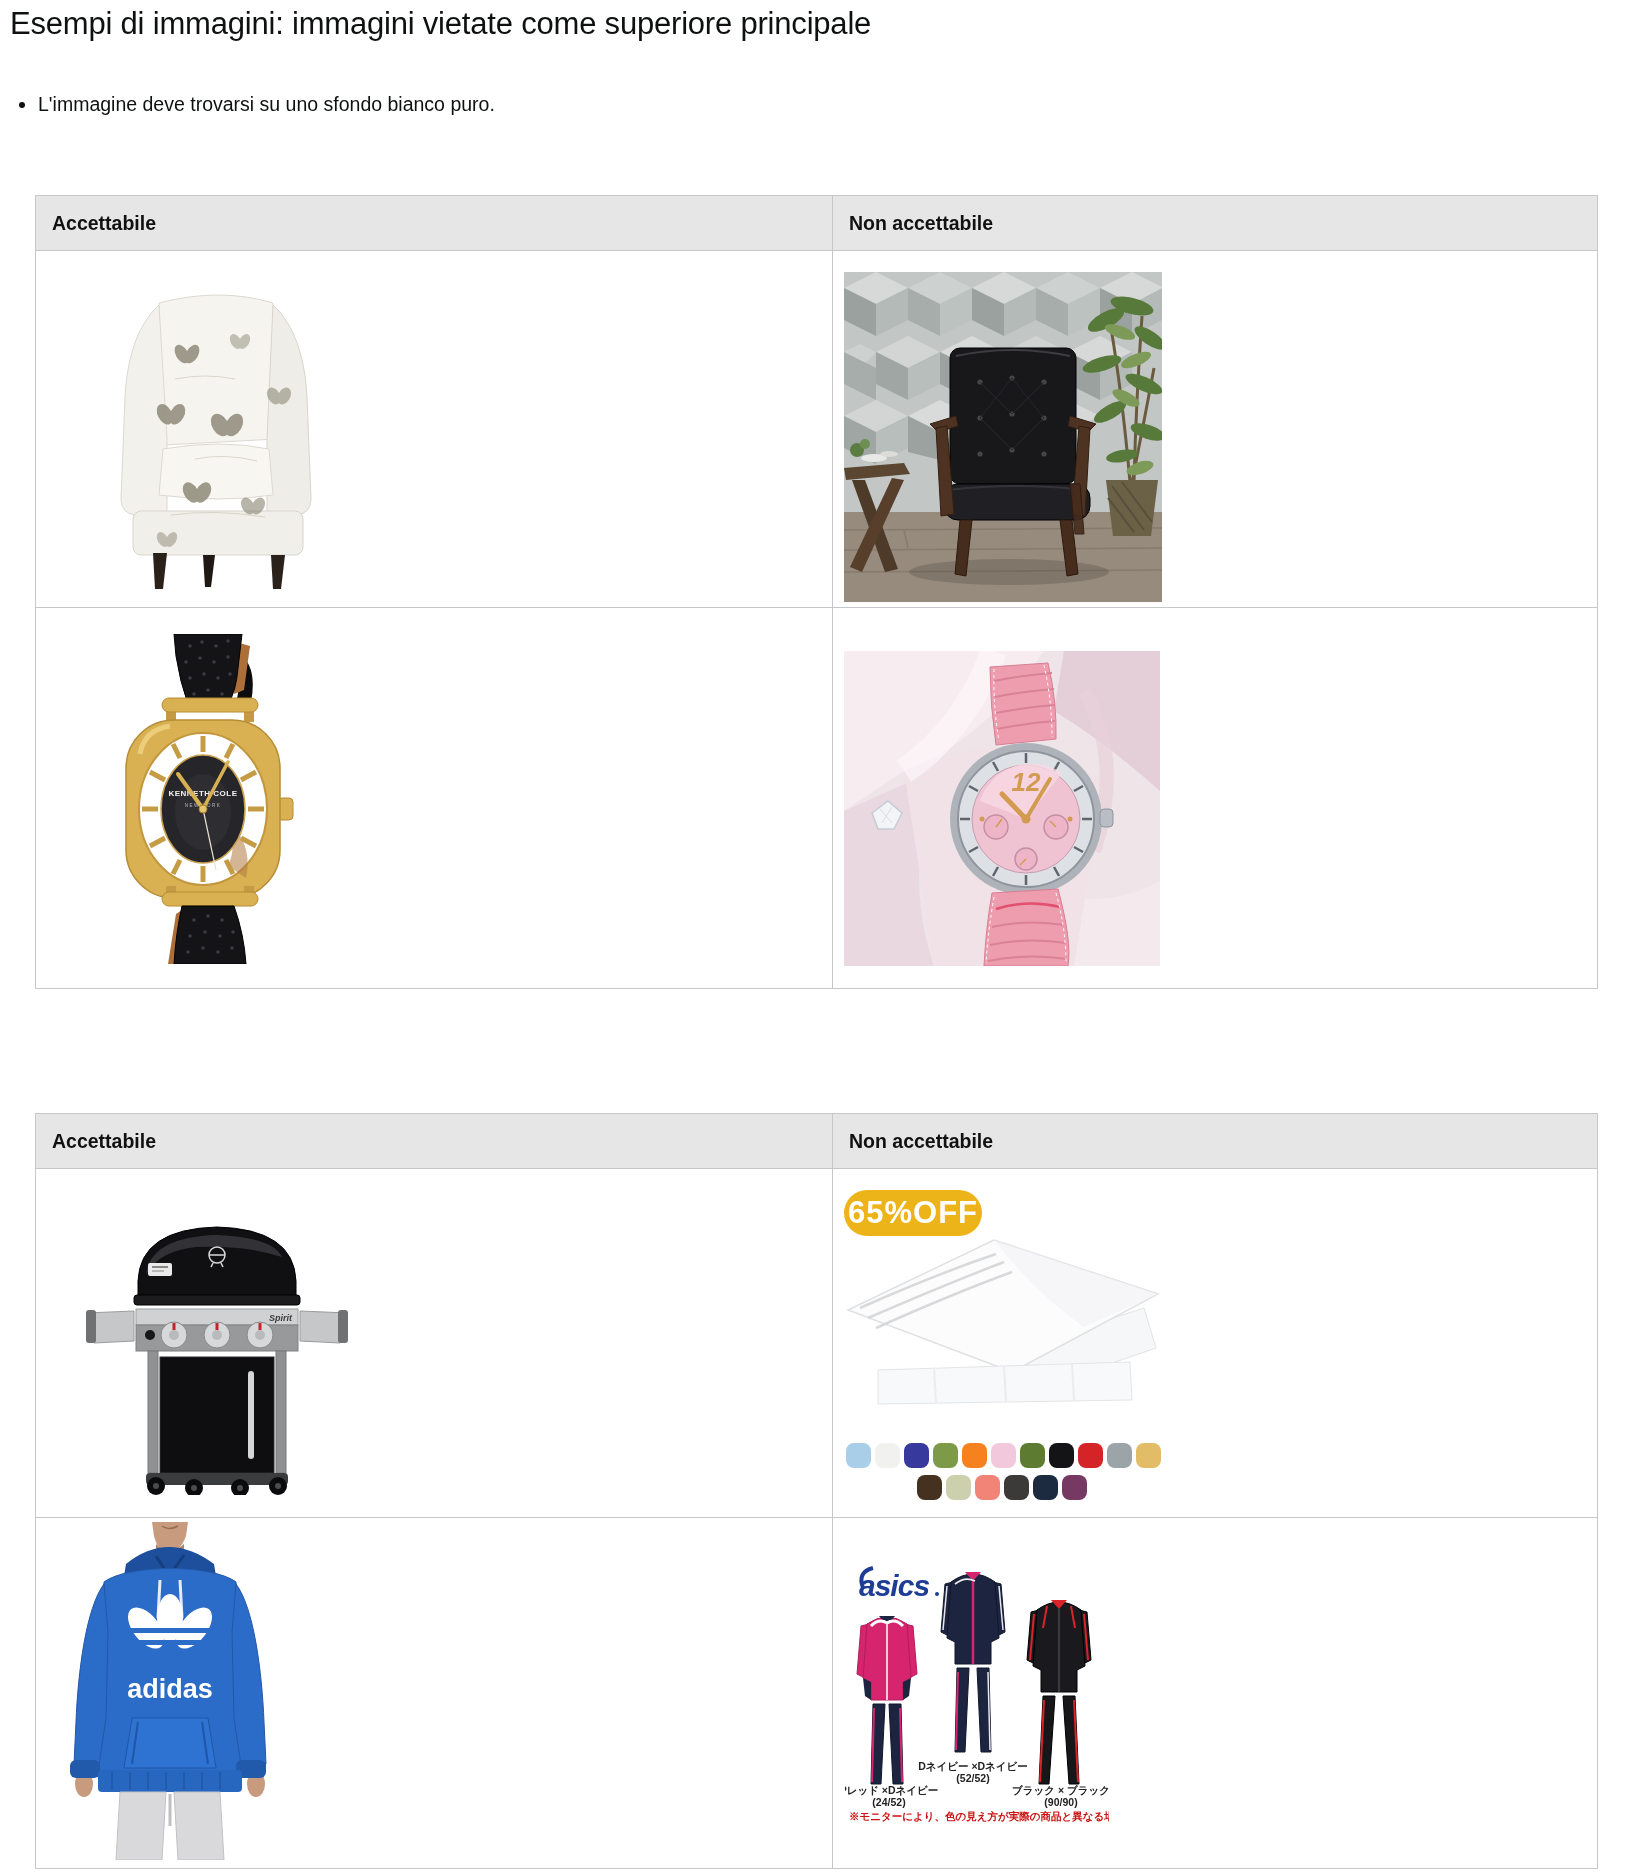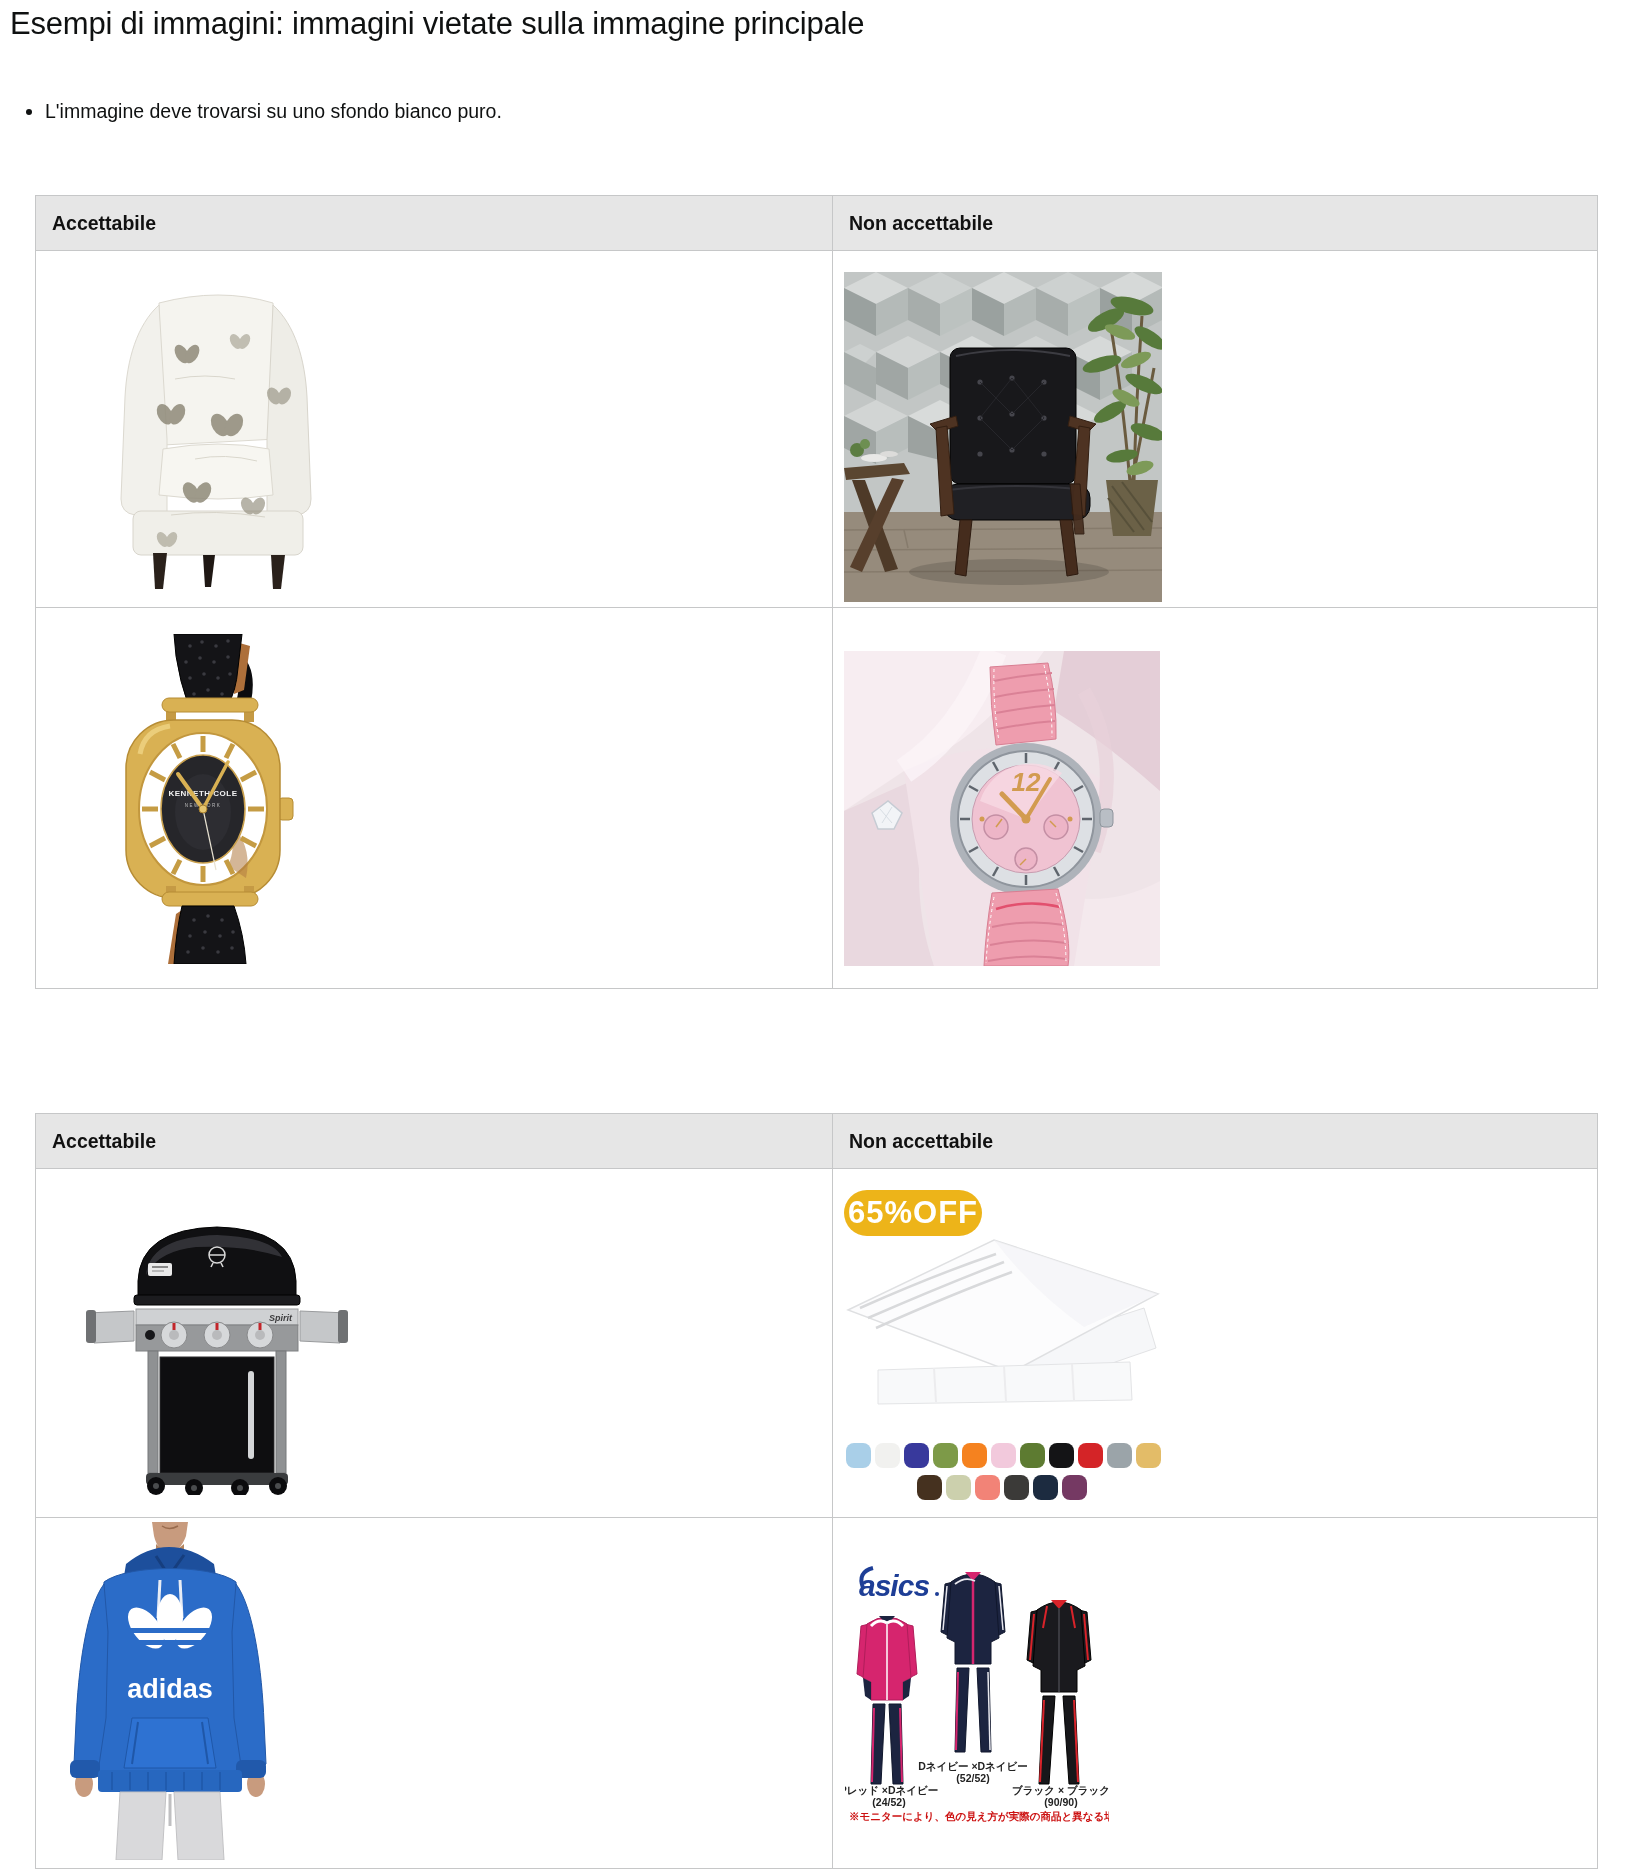--- a/index.html
+++ b/index.html
@@ -1,21 +1,21 @@
 <!DOCTYPE html>
 <html><head>
 <meta charset="utf-8">
 <style>
   html,body{margin:0;padding:0;background:#fff;}
   body{width:1632px;height:1872px;position:relative;overflow:hidden;
        font-family:"Liberation Sans",sans-serif;color:#0f1111;}
   #page{position:absolute;inset:0;}
   h1{position:absolute;left:10px;top:6px;margin:0;font-size:31px;font-weight:400;
      letter-spacing:-0.2px;color:#0f1111;}
-  ul.blt{position:absolute;left:14px;margin:7px;padding:0 0 0 24px;font-size:19.5px;
+  ul.blt{position:absolute;left:14px;margin:0;padding:0 0 0 24px;font-size:19.5px;
      line-height:33px;color:#0f1111;width:1545px;}
   ul.b1{top:88px;}
   ul.b2{top:1002px;}
   table.ex{position:absolute;left:35px;border-collapse:collapse;width:1562px;
      table-layout:fixed;background:#fff;}
   table.t1{top:195px;}
   table.t2{top:1113px;}
   col.c1{width:797px;} col.c2{width:765px;}
   .ex th{background:#e6e6e6;border:1px solid #c6c7c8;font-size:19.5px;font-weight:700;
      text-align:left;padding:14px 16px;height:26px;vertical-align:middle;color:#111;}
@@ -27,21 +27,21 @@
      line-height:46px;font-family:"Liberation Sans",sans-serif;}
   .sw-row{position:absolute;display:flex;gap:4px;}
   .sw-row .swatch{width:25px;height:25px;border-radius:8px;}
   .r1{left:2px;top:253px;} .r2{left:73px;top:285px;}
   text{font-family:"Liberation Sans",sans-serif;}
 </style>
 </head>
 <body>
 
 <div id="page">
-  <h1>Esempi di immagini: immagini vietate sulla immagine principale</h1>
+  <h1>Esempi di immagini: immagini vietate come superiore principale</h1>
 
   <ul class="blt b1">
     <li>L'immagine deve trovarsi su uno sfondo bianco puro.</li>
   </ul>
 
   <table class="ex t1">
     <colgroup>
         <col class="c1">
         <col class="c2">
       </colgroup>

